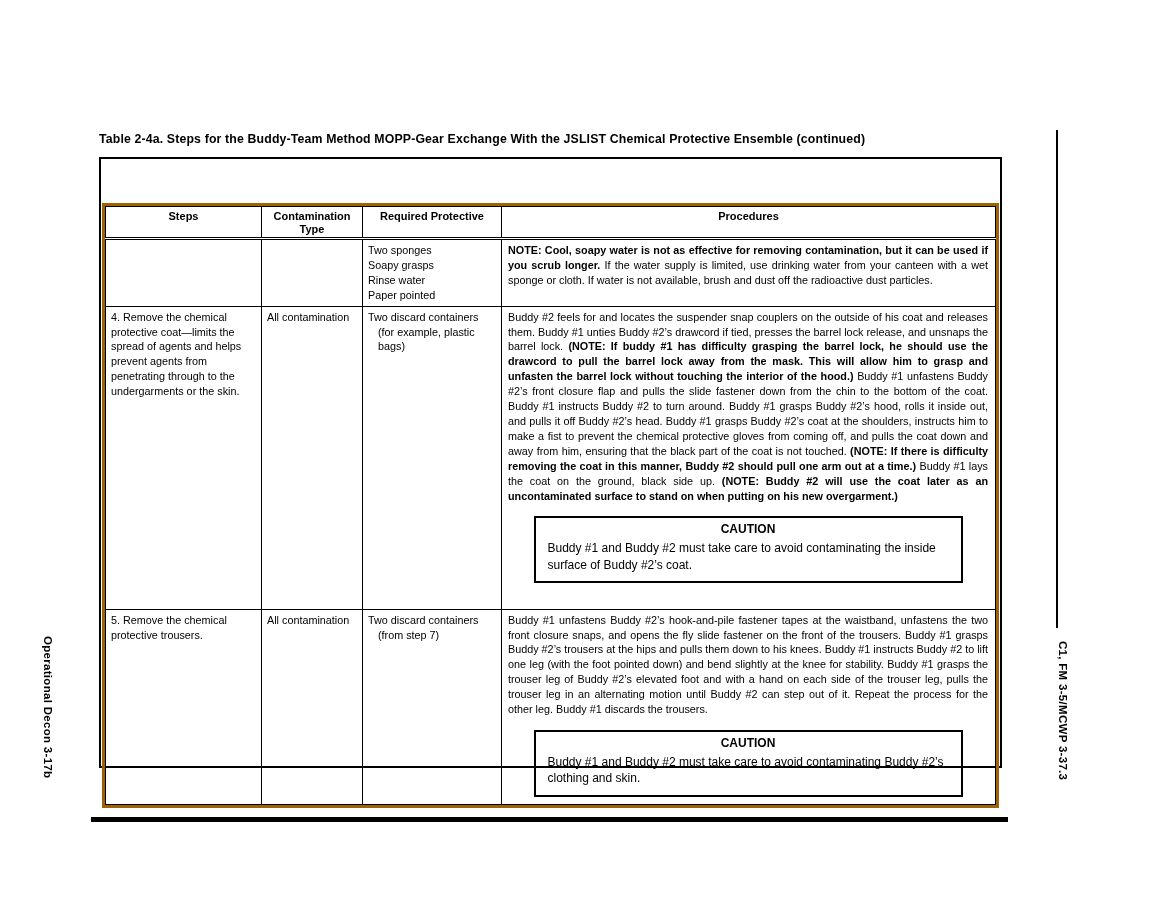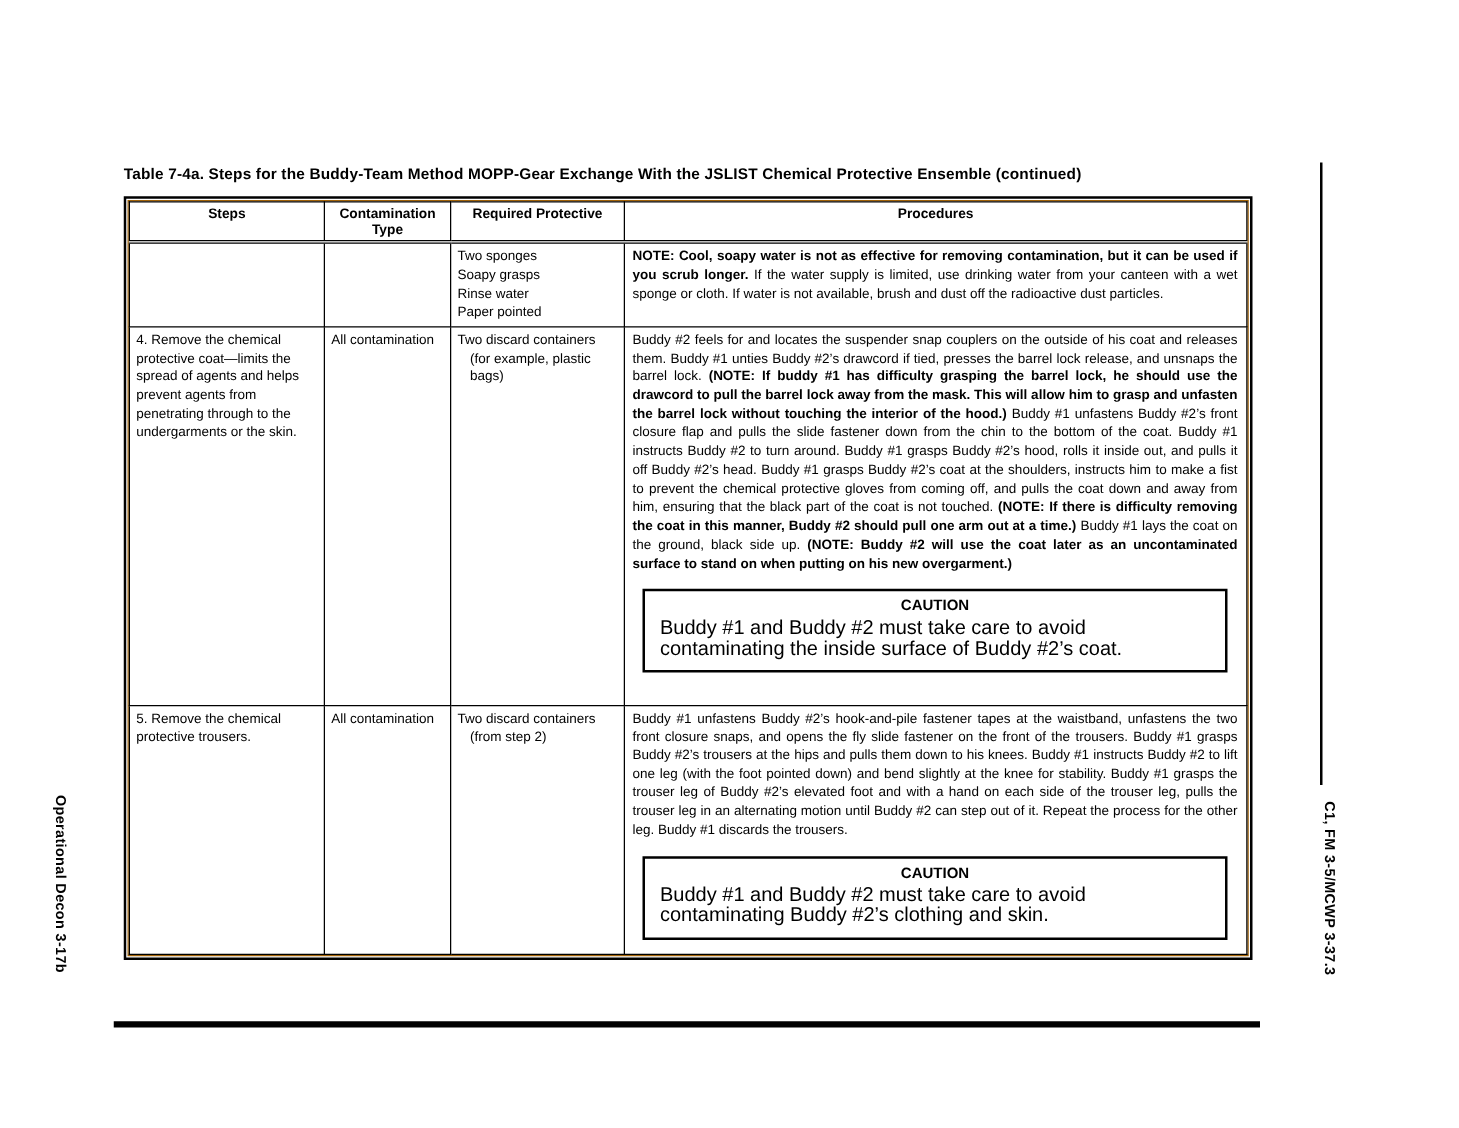--- a/index.html
+++ b/index.html
@@ -10,54 +10,54 @@
   }
   .page-title{
     position:absolute;left:99px;top:132px;width:960px;
     font-size:12.3px;font-weight:bold;letter-spacing:0.15px;white-space:nowrap;
   }
   .table-outer{
     position:absolute;left:99px;top:157px;width:903px;height:611px;
     border:2px solid #000;padding:1px;box-sizing:border-box;
   }
   .table-inner{
-    border:1px solid #a16207;width:100%;height:100%;box-sizing:border-box;
+    border:3px solid #a16207;width:100%;height:100%;box-sizing:border-box;margin-top:43px;
   }
   table{width:100%;height:100%;border-collapse:collapse;table-layout:fixed;}
   th,td{border:1px solid #000;vertical-align:top;box-sizing:border-box;}
   th{
     height:32px;font-size:11px;font-weight:bold;text-align:center;
     padding:3px 2px 0 2px;border-bottom:3px double #000;line-height:13px;
   }
   td{font-size:10.8px;line-height:14.9px;padding:3px 5px;}
   td.proc{padding:3px 7px 3px 6px;text-align:justify;}
   td.proc p{margin:0;}
   .hang{padding-left:10px;text-indent:-10px;}
   .b{font-weight:bold;}
   .caution{
-    width:468px;margin:13px auto 0 auto;border:2px solid #000;
+    width:429px;margin:13px auto 0 auto;border:2px solid #000;
     padding:4px 12px 8px 12px;box-sizing:border-box;text-align:left;
   }
   .caution-title{text-align:center;font-weight:bold;font-size:12px;margin-bottom:3px;}
-  .caution-body{font-size:16px;line-height:16.5px;}
+  .caution-body{font-size:12px;line-height:16.5px;}
   .margin-text{
     position:absolute;white-space:nowrap;font-weight:bold;font-size:11.5px;
     letter-spacing:0.3px;transform-origin:0 0;transform:rotate(90deg);
   }
   .margin-text.left{left:54px;top:636px;}
   .margin-text.right{left:1069px;top:641px;}
   .change-bar{position:absolute;left:1056px;top:130px;width:2px;height:498px;background:#000;}
   .bottom-rule{position:absolute;left:91px;top:817px;width:917px;height:5px;background:#000;}
 </style>
 </head>
 <body>
 
 <div>
 
-  <div class="page-title">Table 7-4a.  Steps for the Buddy-Team Method MOPP-Gear Exchange With the JSLIST Chemical Protective Ensemble (continued)</div>
+  <div class="page-title">Table 2-4a.  Steps for the Buddy-Team Method MOPP-Gear Exchange With the JSLIST Chemical Protective Ensemble (continued)</div>
 
   <div class="change-bar"></div>
 
   <div class="table-outer">
     <div class="table-inner">
       <table>
         <colgroup>
           <col style="width:156px">
             <col style="width:101px">
             <col style="width:139px">
@@ -96,21 +96,21 @@
               <div class="caution">
                 <div class="caution-title">CAUTION</div>
                 <div class="caution-body">Buddy #1 and Buddy #2 must take care to avoid contaminating the inside surface of Buddy #2’s coat.</div>
               </div>
             </td>
           </tr>
           <tr>
             <td class="steps">5.  Remove the chemical protective trousers.</td>
             <td class="contam">All contamination</td>
             <td class="equip">
-              <div class="hang">Two discard containers (from step 2)</div>
+              <div class="hang">Two discard containers (from step 7)</div>
             </td>
             <td class="proc">
               <p><span>Buddy #1 unfastens Buddy #2’s hook-and-pile fastener tapes at the waistband, unfastens the two front closure snaps, and opens the fly slide fastener on the front of the trousers.  Buddy #1 grasps Buddy #2’s trousers at the hips and pulls them down to his knees.  Buddy #1 instructs Buddy #2 to lift one leg (with the foot pointed down) and bend slightly at the knee for stability.  Buddy #1 grasps the trouser leg of Buddy #2’s elevated foot and with a hand on each side of the trouser leg, pulls the trouser leg in an alternating motion until Buddy #2 can step out of it.  Repeat the process for the other leg.  Buddy #1 discards the trousers.</span></p>
               <div class="caution">
                 <div class="caution-title">CAUTION</div>
                 <div class="caution-body">Buddy #1 and Buddy #2 must take care to avoid contaminating Buddy #2’s clothing and skin.</div>
               </div>
             </td>
           </tr>
         </tbody>

